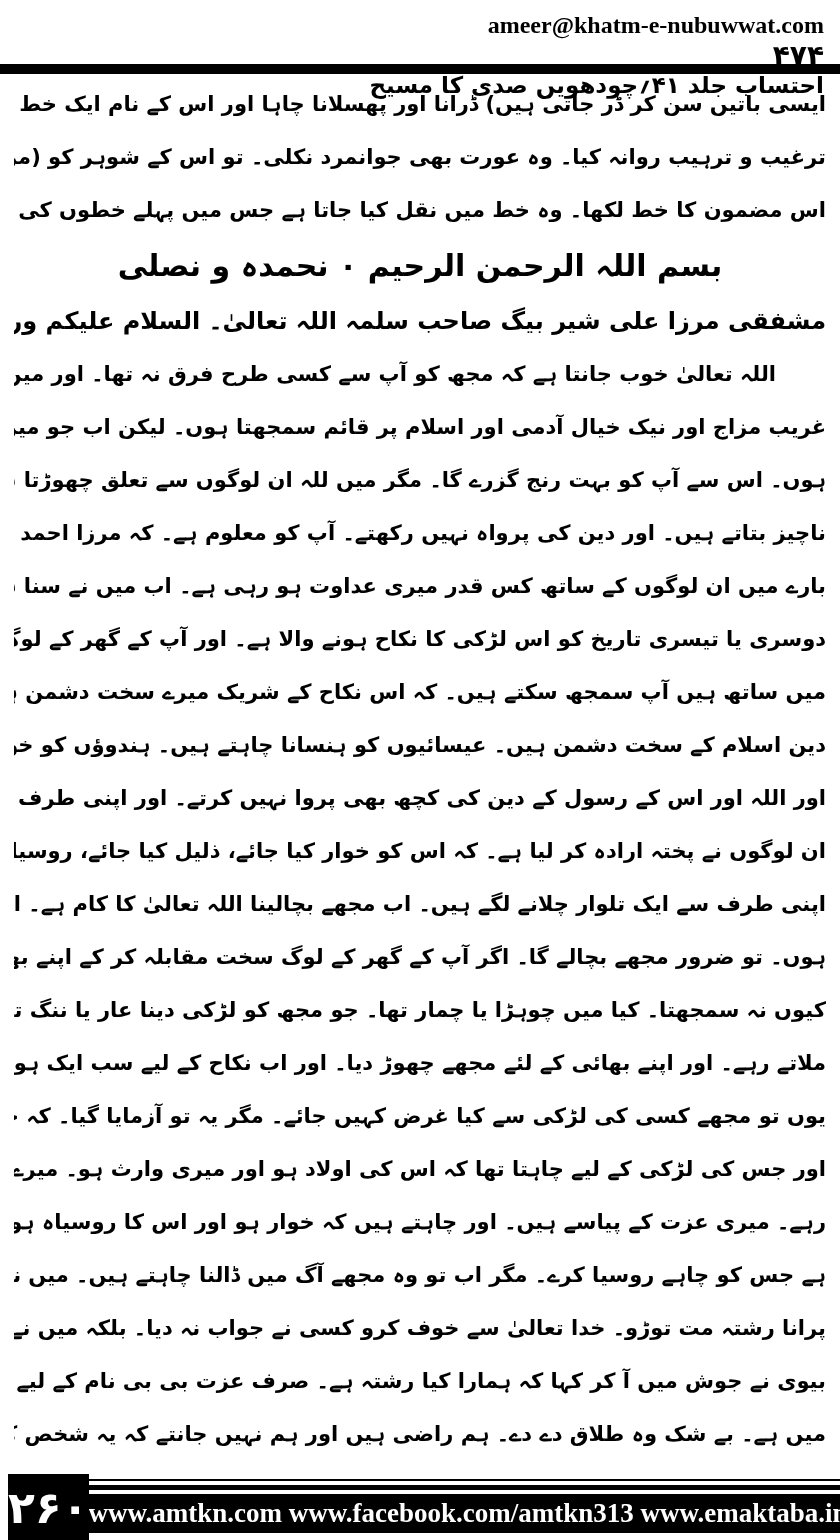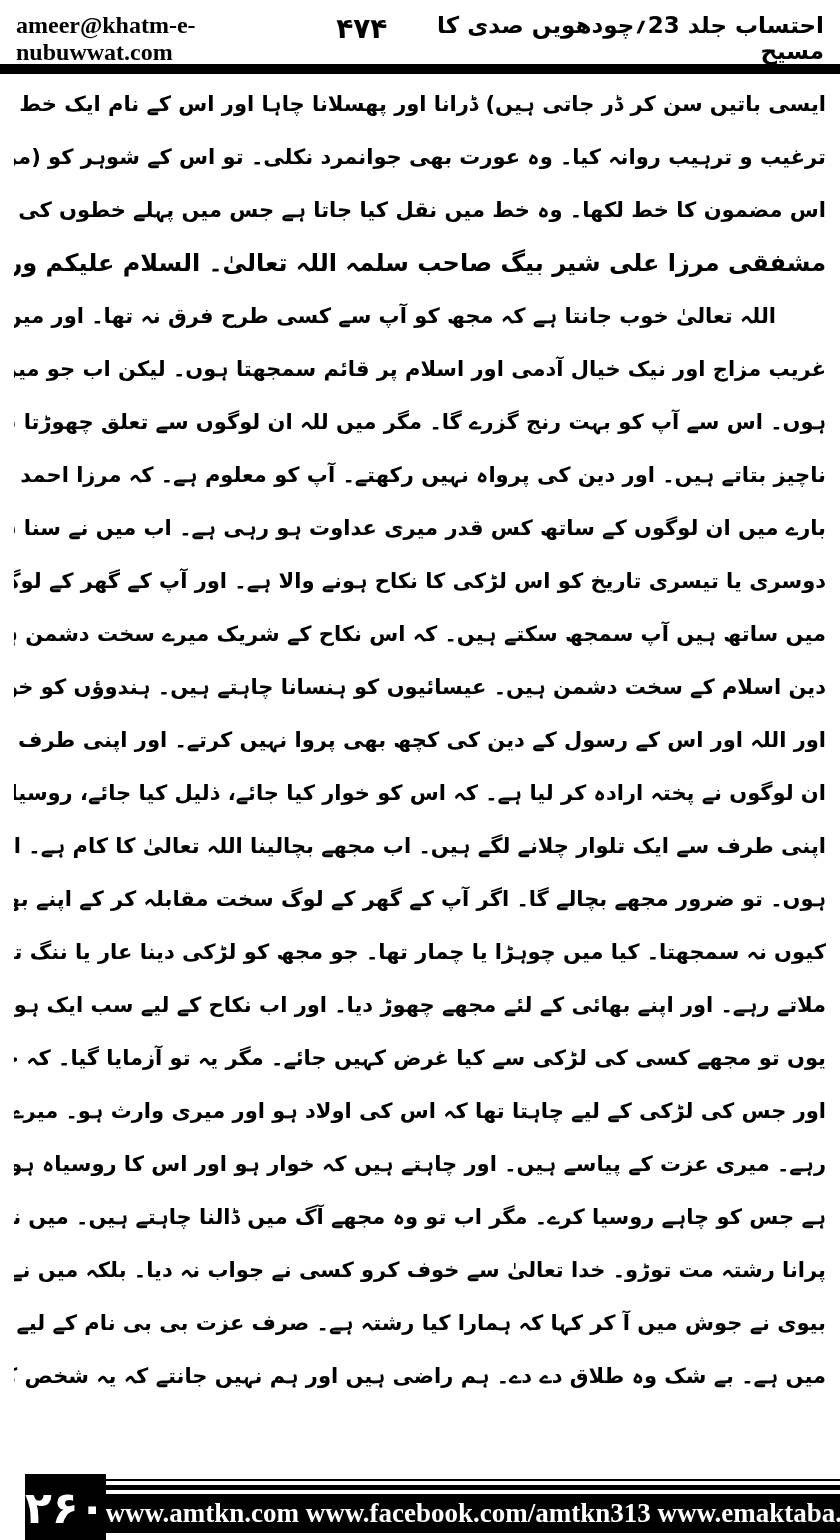--- a/index.html
+++ b/index.html
@@ -6,24 +6,25 @@
   .page {
     position:relative;
     width:840px; height:1540px;
     background:#ffffff;
     color:#000000;
     font-family:"DejaVu Sans", sans-serif;
     overflow:hidden;
   }
   
   .header {
-    display:flex; justify-content:space-between; align-items:flex-start;
+    display:flex; justify-content:space-between; align-items:flex-end;
     direction:ltr;
     padding:12px 16px 0 16px;
     height:46px;
+    flex-direction:column;
   }
   .email {
     font-family:"Liberation Serif", serif;
     font-weight:bold; font-size:24px;
   }
   .serial {
     font-size:28px; font-weight:bold;
     direction:rtl;
   }
   .title {
@@ -44,21 +45,21 @@
     font-size:21px; font-weight:bold;
     text-align:justify; text-align-last:justify;
     overflow:hidden; white-space:nowrap;
   }
   .indent { padding-right:50px; }
   .center-line { text-align:center; text-align-last:center; white-space:nowrap; }
   .bismillah { font-size:30px; height:58px; line-height:58px; }
   .salutation { font-size:24px; }
   
   .footer {
-    position:absolute; left:17px; right:0; bottom:0;
+    position:absolute; left:0; right:0; bottom:0;
     height:66px;
     display:flex; direction:ltr; align-items:stretch;
     padding-left:8px; background:#fff;
   }
   .pagenum {
     width:88px; background:#000; color:#fff;
     display:flex; align-items:center; justify-content:center;
     font-size:44px; font-weight:bold;
     direction:rtl;
   }
@@ -79,30 +80,31 @@
   }
 </style>
 </head>
 <body>
 
 <div class="page">
 
   <div class="header">
     <span class="email">ameer@khatm-e-nubuwwat.com</span>
     <span class="serial">۴۷۴</span>
-    <span class="title">احتساب جلد 23؍چودھویں صدی کا مسیح</span>
+    <span class="title">احتساب جلد ۴۱؍چودھویں صدی کا مسیح</span>
   </div>
 
   <div class="rule"></div>
 
   <div class="content">
     <div class="line">ایسی باتیں سن کر ڈر جاتی ہیں) ڈرانا اور پھسلانا چاہا اور اس کے نام ایک خط رجسٹری شدہ متضمن</div>
     <div class="line">ترغیب و ترہیب روانہ کیا۔ وہ عورت بھی جوانمرد نکلی۔ تو اس کے شوہر کو (مرزا علی شیر بیگ) کے نام</div>
     <div class="line">اس مضمون کا خط لکھا۔ وہ خط میں نقل کیا جاتا ہے جس میں پہلے خطوں کی بھی تصدیق پائی جاتی ہے۔</div>
 
+    <div class="line bismillah center-line">بسم اللہ الرحمن الرحیم ۰ نحمدہ و نصلی</div>
     <div class="line salutation center-line">مشفقی مرزا علی شیر بیگ صاحب سلمہ اللہ تعالیٰ۔ السلام علیکم ورحمتہ</div>
 
     <div class="line indent">اللہ تعالیٰ خوب جانتا ہے کہ مجھ کو آپ سے کسی طرح فرق نہ تھا۔ اور میں آپ کو ایک</div>
     <div class="line">غریب مزاج اور نیک خیال آدمی اور اسلام پر قائم سمجھتا ہوں۔ لیکن اب جو میں آپ کو ایک خبر سناتا</div>
     <div class="line">ہوں۔ اس سے آپ کو بہت رنج گزرے گا۔ مگر میں للہ ان لوگوں سے تعلق چھوڑتا ہوں جو مجھے</div>
     <div class="line">ناچیز بتاتے ہیں۔ اور دین کی پرواہ نہیں رکھتے۔ آپ کو معلوم ہے۔ کہ مرزا احمد بیگ کی لڑکی کے</div>
     <div class="line">بارے میں ان لوگوں کے ساتھ کس قدر میری عداوت ہو رہی ہے۔ اب میں نے سنا ہے کہ عید کی</div>
     <div class="line">دوسری یا تیسری تاریخ کو اس لڑکی کا نکاح ہونے والا ہے۔ اور آپ کے گھر کے لوگ اس مشورے</div>
     <div class="line">میں ساتھ ہیں آپ سمجھ سکتے ہیں۔ کہ اس نکاح کے شریک میرے سخت دشمن ہیں۔ بلکہ میرے کیا</div>
     <div class="line">دین اسلام کے سخت دشمن ہیں۔ عیسائیوں کو ہنسانا چاہتے ہیں۔ ہندوؤں کو خوش کرنا چاہتے ہیں۔</div>

